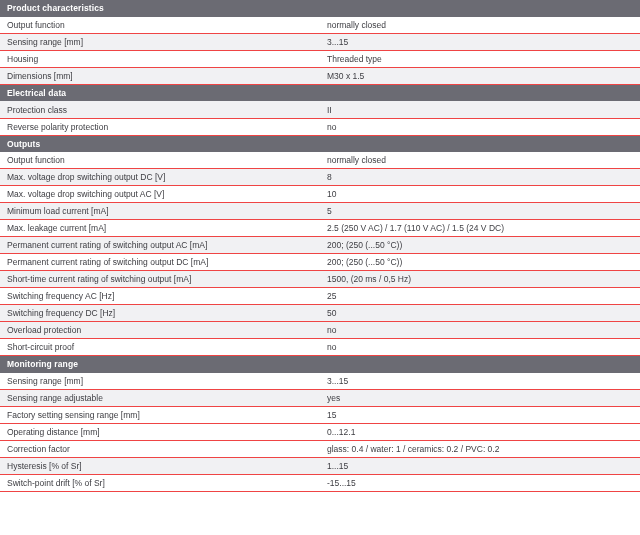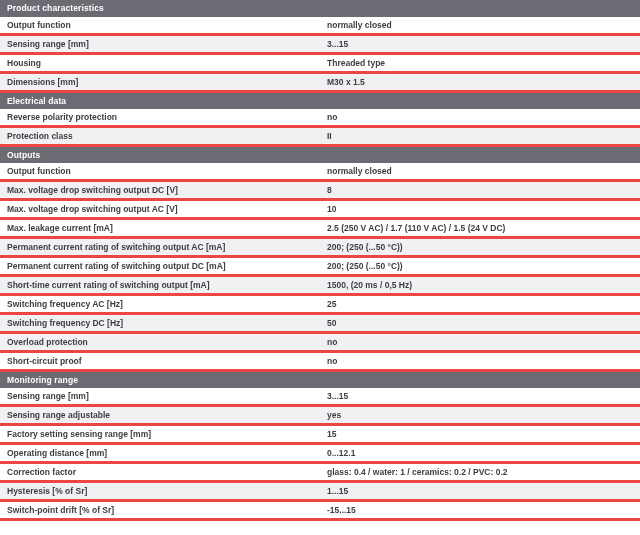--- a/index.html
+++ b/index.html
@@ -27,28 +27,27 @@
     background: #6b6b73;
     color: #ffffff;
     font-weight: bold;
     font-size: 8.5px;
     padding: 3px 6px 3px 7px;
     border: none;
     letter-spacing: 0.1px;
   }
   .data-row td {
     padding: 3px 6px 3px 7px;
-    border-bottom: 3px solid #ef4444;
+    border-bottom: 1px solid #ef4444;
     font-size: 8.5px;
     color: #3d3d42;
     vertical-align: middle;
     white-space: nowrap;
     overflow: hidden;
     text-overflow: ellipsis;
-    font-weight: bold;
   }
   .data-row .label-cell {
     width: 210px;
   }
   .data-row .value-cell {
     width: 430px;
   }
   .data-row.alt td {
     background: #f1f1f3;
   }
@@ -78,43 +77,47 @@
       <td class="value-cell">Threaded type</td>
     </tr>
     <tr class="data-row alt">
       <td class="label-cell">Dimensions [mm]</td>
       <td class="value-cell">M30 x 1.5</td>
     </tr>
 
     <tr class="section-row">
       <td colspan="2">Electrical data</td>
     </tr>
+    <tr class="data-row alt">
+      <td class="label-cell">Protection class</td>
+      <td class="value-cell">II</td>
+    </tr>
     <tr class="data-row plain">
       <td class="label-cell">Reverse polarity protection</td>
       <td class="value-cell">no</td>
-    </tr>
-    <tr class="data-row alt">
-      <td class="label-cell">Protection class</td>
-      <td class="value-cell">II</td>
     </tr>
 
     <tr class="section-row">
       <td colspan="2">Outputs</td>
     </tr>
     <tr class="data-row plain">
       <td class="label-cell">Output function</td>
       <td class="value-cell">normally closed</td>
     </tr>
     <tr class="data-row alt">
       <td class="label-cell">Max. voltage drop switching output DC [V]</td>
       <td class="value-cell">8</td>
     </tr>
     <tr class="data-row plain">
       <td class="label-cell">Max. voltage drop switching output AC [V]</td>
       <td class="value-cell">10</td>
+    </tr>
+    <tr class="data-row alt">
+      <td class="label-cell">Minimum load current [mA]</td>
+      <td class="value-cell">5</td>
     </tr>
     <tr class="data-row plain">
       <td class="label-cell">Max. leakage current [mA]</td>
       <td class="value-cell">2.5 (250 V AC) / 1.7 (110 V AC) / 1.5 (24 V DC)</td>
     </tr>
     <tr class="data-row alt">
       <td class="label-cell">Permanent current rating of switching output AC [mA]</td>
       <td class="value-cell">200; (250 (...50 °C))</td>
     </tr>
     <tr class="data-row plain">

